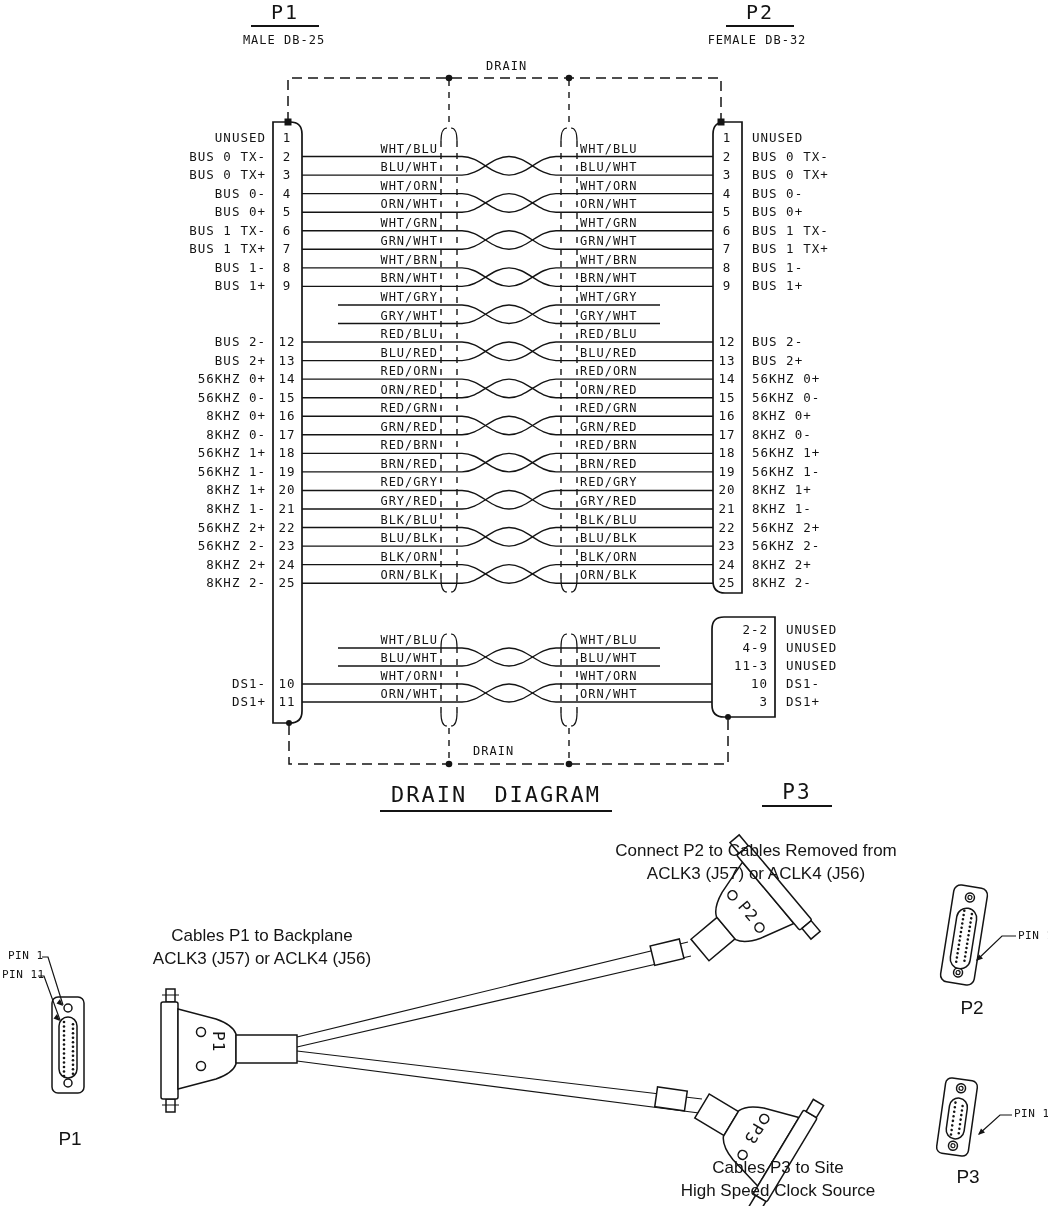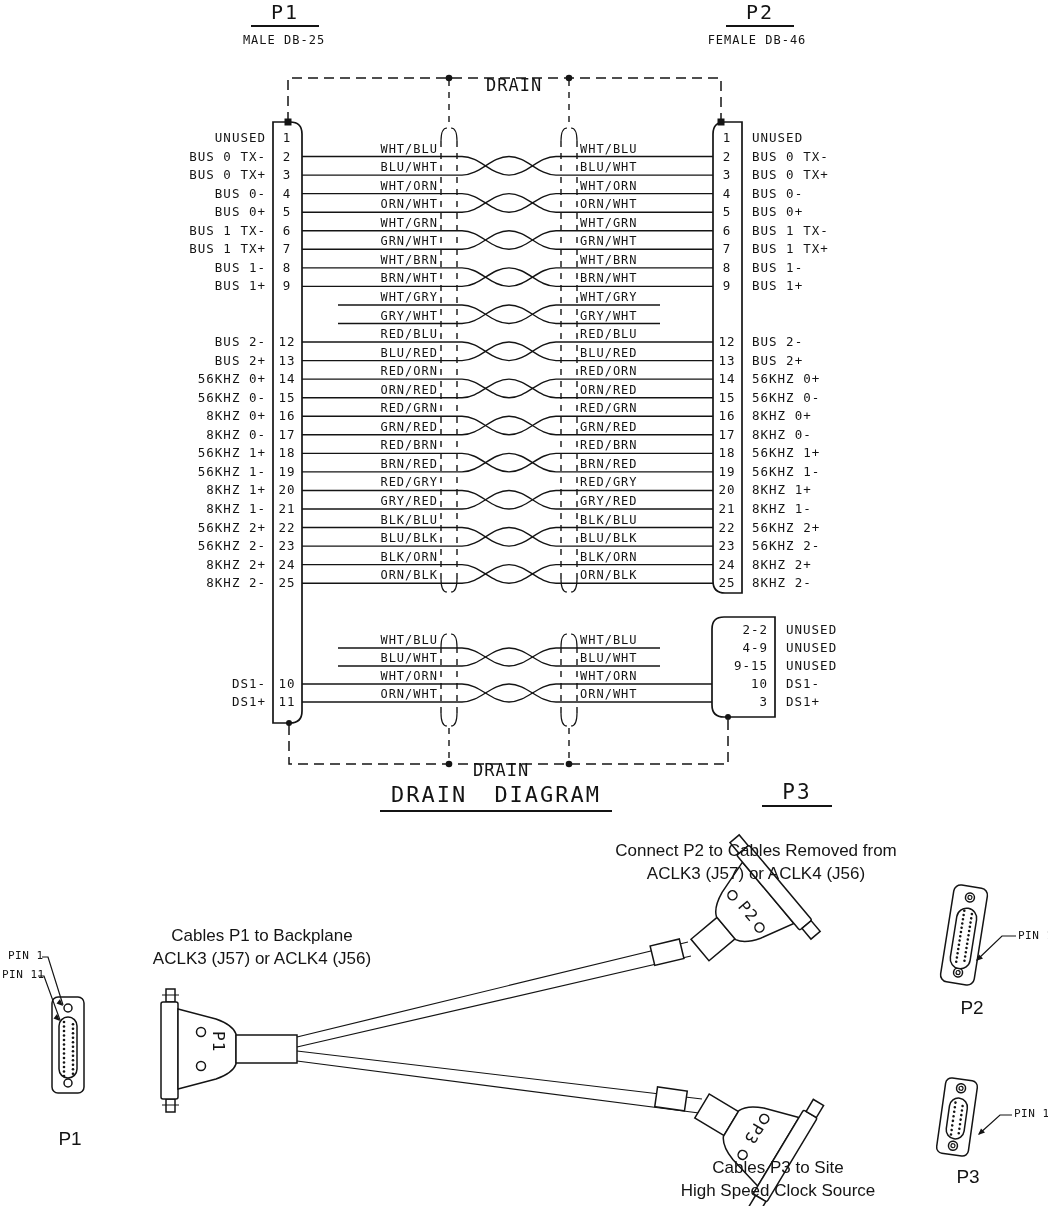--- a/index.html
+++ b/index.html
@@ -7,21 +7,21 @@
           font-family:"DejaVu Sans Mono",monospace;color:#141414;}
   svg{position:absolute;left:0;top:0;}
   .abs{position:absolute;}
   .cad{font-family:"DejaVu Sans Mono",monospace;color:#141414;letter-spacing:1px;white-space:nowrap;}
   .sans{font-family:"Liberation Sans",sans-serif;color:#141414;white-space:nowrap;}
   .sig,.pin,.wlab{position:absolute;height:18px;line-height:18px;font-size:12.5px;}
   .wlab{height:14px;line-height:14px;font-size:12px;}
   .tr{text-align:right;} .tl{text-align:left;} .tc{text-align:center;}
   .title{font-size:20px;letter-spacing:2px;border-bottom:2.5px solid #141414;padding:0 10px 1px 10px;text-align:center;}
   .subtitle{font-size:12px;text-align:center;}
-  .drain{font-size:17px;margin-top:16px;}
+  .drain{font-size:12px;}
   .bigtitle{font-size:22px;letter-spacing:2px;word-spacing:12px;border-bottom:2px solid #141414;padding-bottom:3px;text-align:center;}
   .note{font-size:17px;text-align:center;}
   .connlabel{font-size:19px;text-align:center;}
   .pincall{font-size:11px;letter-spacing:0.5px;}
   
   .box{stroke:#141414;stroke-width:1.7;fill:none;}
   .wire{stroke:#141414;stroke-width:1.4;fill:none;}
   .dash{stroke:#141414;stroke-width:1.5;fill:none;stroke-dasharray:10 6;}
   .dash2{stroke:#141414;stroke-width:1.4;fill:none;stroke-dasharray:6 6;}
   .thin{stroke:#141414;stroke-width:1.2;fill:none;}
@@ -320,21 +320,21 @@
       <path class="fillb" d="M978,1135 l3,-6.5 l4,4 z"></path>
     </g>
   </svg>
 
   <div id="overlay">
 
     <div class="abs cad title" style="left:251px;top:0px;width:48px;">P1</div>
     <div class="abs cad subtitle" style="left:204px;top:33px;width:160px;">MALE DB-25</div>
 
     <div class="abs cad title" style="left:726px;top:0px;width:48px;">P2</div>
-    <div class="abs cad subtitle" style="left:677px;top:33px;width:160px;">FEMALE DB-46</div>
+    <div class="abs cad subtitle" style="left:677px;top:33px;width:160px;">FEMALE DB-32</div>
 
     <div class="abs cad drain" style="left:486px;top:59px;">DRAIN</div>
     <div class="abs cad drain" style="left:473px;top:744px;">DRAIN</div>
 
     <div class="abs cad bigtitle" style="left:380px;top:782px;width:232px;">DRAIN DIAGRAM</div>
     <div class="abs cad title" style="left:762px;top:780px;width:50px;font-size:21px;">P3</div>
 
     <div class="abs sans note" style="left:560px;top:841px;width:392px;">Connect P2 to Cables Removed from</div>
     <div class="abs sans note" style="left:560px;top:864px;width:392px;">ACLK3 (J57) or  ACLK4 (J56)</div>
 
@@ -445,21 +445,21 @@
       <div class="cad pin tc" style="top: 574.2px; left: 714px; width: 26px;">25</div>
       <div class="cad sig tl" style="top: 574.2px; left: 752px; width: 130px;">8KHZ 2-</div>
       <div class="cad sig tr" style="top: 675px; left: 150px; width: 116px;">DS1-</div>
       <div class="cad pin tc" style="top: 675px; left: 274px; width: 26px;">10</div>
       <div class="cad sig tr" style="top: 693px; left: 150px; width: 116px;">DS1+</div>
       <div class="cad pin tc" style="top: 693px; left: 274px; width: 26px;">11</div>
       <div class="cad pin tr" style="top: 621px; left: 712px; width: 56px;">2-2</div>
       <div class="cad sig tl" style="top: 621px; left: 786px; width: 120px;">UNUSED</div>
       <div class="cad pin tr" style="top: 639px; left: 712px; width: 56px;">4-9</div>
       <div class="cad sig tl" style="top: 639px; left: 786px; width: 120px;">UNUSED</div>
-      <div class="cad pin tr" style="top: 657px; left: 712px; width: 56px;">9-15</div>
+      <div class="cad pin tr" style="top: 657px; left: 712px; width: 56px;">11-3</div>
       <div class="cad sig tl" style="top: 657px; left: 786px; width: 120px;">UNUSED</div>
       <div class="cad pin tr" style="top: 675px; left: 712px; width: 56px;">10</div>
       <div class="cad sig tl" style="top: 675px; left: 786px; width: 120px;">DS1-</div>
       <div class="cad pin tr" style="top: 693px; left: 712px; width: 56px;">3</div>
       <div class="cad sig tl" style="top: 693px; left: 786px; width: 120px;">DS1+</div>
       <div class="cad wlab tr" style="top: 141.55px; left: 318px; width: 120px;">WHT/BLU</div>
       <div class="cad wlab tr" style="top: 160.1px; left: 318px; width: 120px;">BLU/WHT</div>
       <div class="cad wlab tl" style="top: 141.55px; left: 580px; width: 120px;">WHT/BLU</div>
       <div class="cad wlab tl" style="top: 160.1px; left: 580px; width: 120px;">BLU/WHT</div>
       <div class="cad wlab tr" style="top: 178.65px; left: 318px; width: 120px;">WHT/ORN</div>

